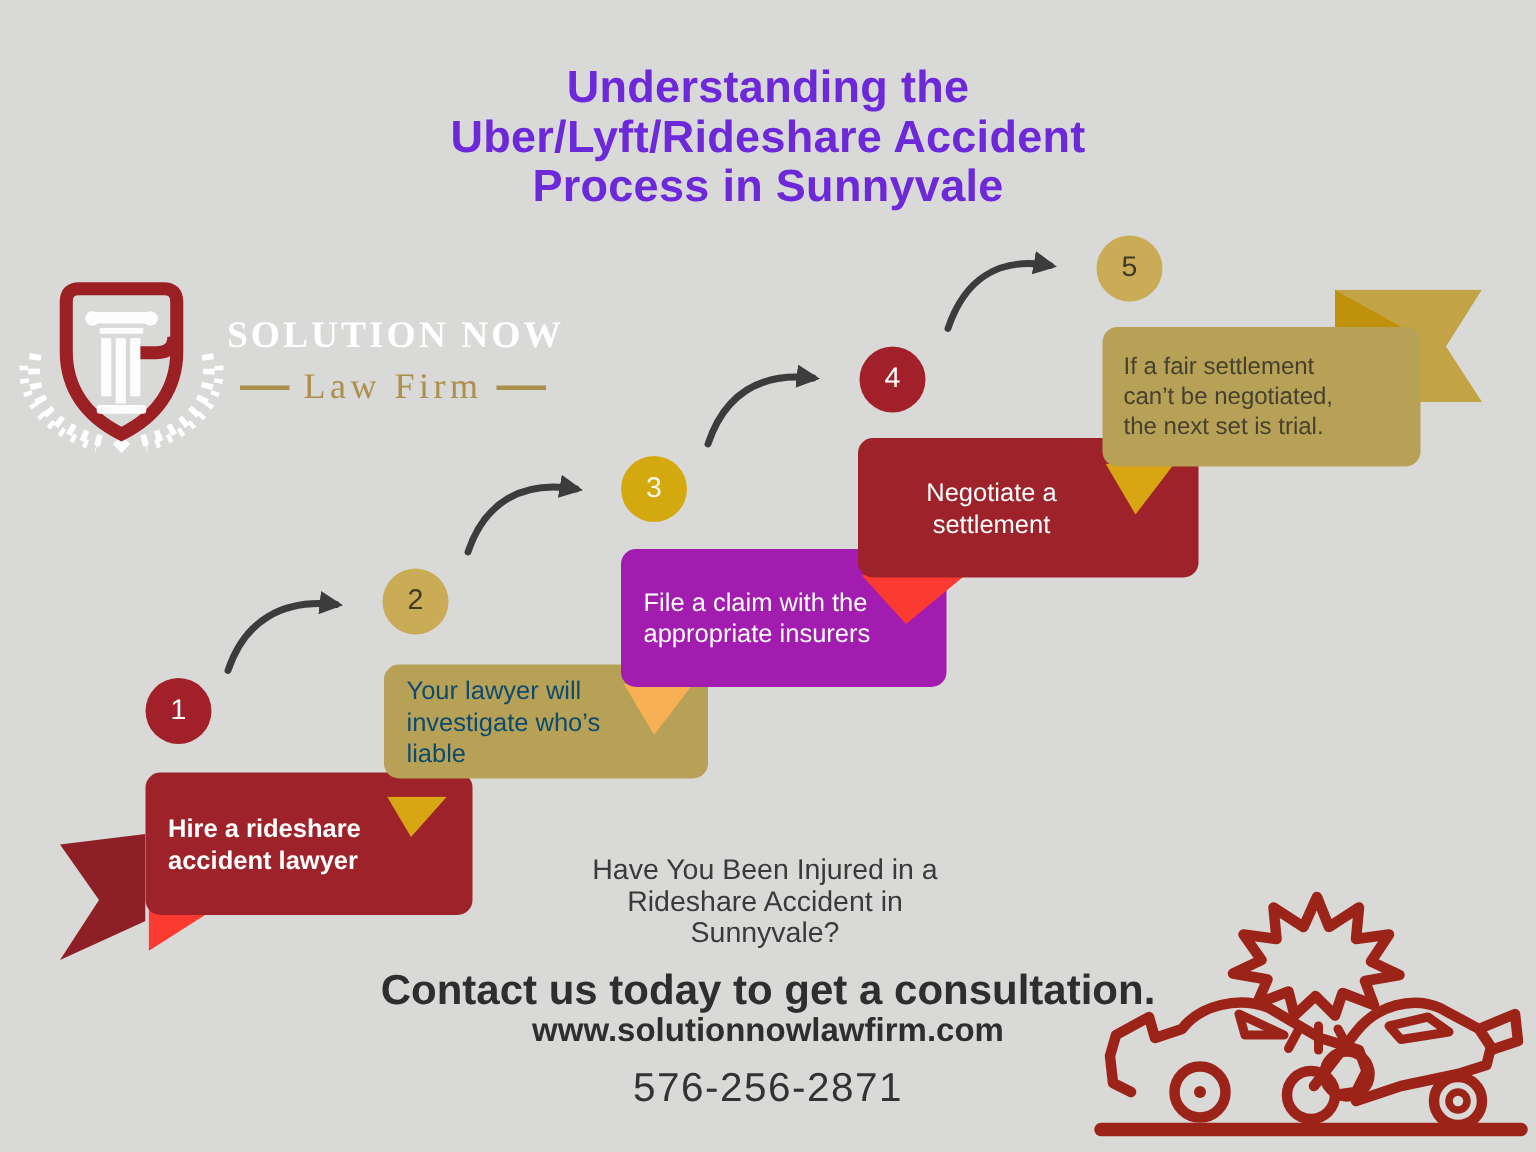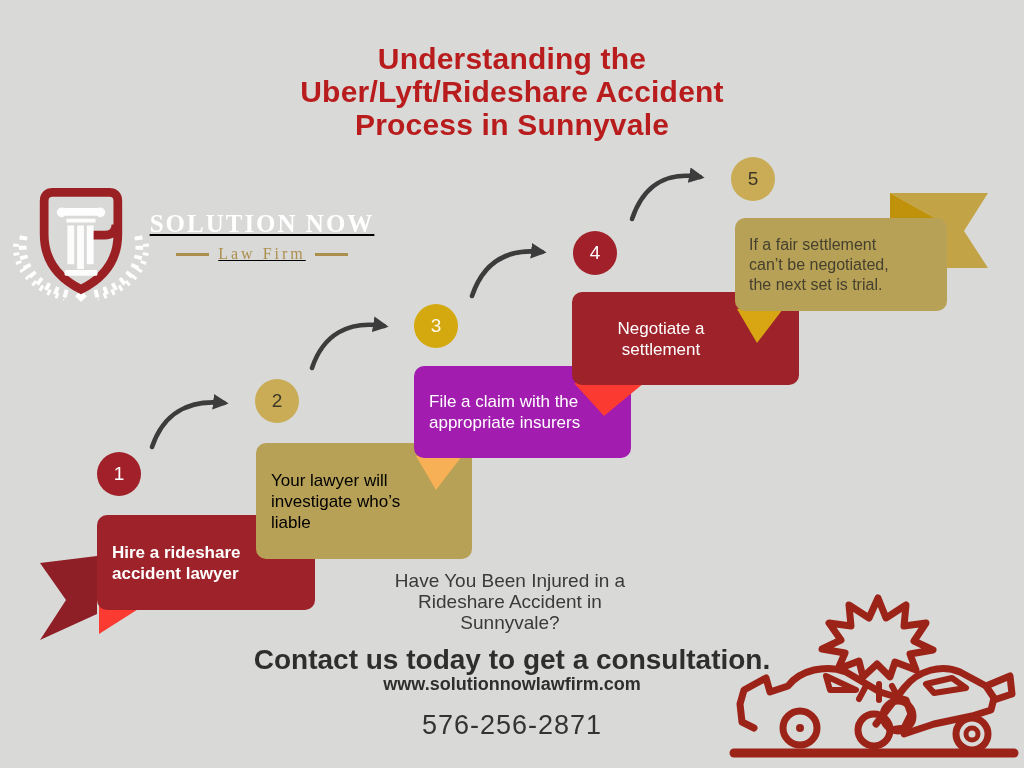--- a/index.html
+++ b/index.html
@@ -6,48 +6,48 @@
   .canvas{
     position:relative;width:1024px;height:768px;overflow:hidden;
     background:#d9d9d7;
     font-family:"Liberation Sans","DejaVu Sans",sans-serif;
   }
   .abs{position:absolute;}
 
   
   .title{
     left:112px;top:42px;width:800px;text-align:center;
-    font-size:30px;line-height:33px;font-weight:700;color:#b91c1c;
+    font-size:30px;line-height:33px;font-weight:700;color:#6d28d9;
     letter-spacing:.2px;
   }
 
   
   .logo-emblem{left:6px;top:176px;width:150px;height:126px;}
-  .logo-text{left:148px;top:210px;width:228px;text-align:center;text-decoration:underline;}
+  .logo-text{left:148px;top:210px;width:228px;text-align:right;}
   .logo-name{
     font-family:"Liberation Serif","DejaVu Serif",serif;
     font-weight:700;font-size:25px;letter-spacing:2px;color:#ffffff;
     white-space:nowrap;
   }
   .logo-sub{display:flex;align-items:center;justify-content:center;gap:9px;margin-top:7px;}
   .logo-sub .dash{width:33px;height:3px;background:#ad8f4d;}
   .logo-sub .sub-label{
     font-family:"Liberation Serif","DejaVu Serif",serif;
-    font-size:16px;color:#ad8f4d;letter-spacing:3px;white-space:nowrap;
+    font-size:24px;color:#ad8f4d;letter-spacing:3px;white-space:nowrap;
   }
 
   
   .step-box{
     border-radius:10px;display:flex;align-items:center;
     font-size:17px;line-height:21px;
   }
   .step-box .lbl{display:block;}
   .box1{left:97px;top:515px;width:203px;height:95px;background:#9d222a;color:#ffffff;font-weight:700;z-index:10;padding-left:15px;}
   .box1 .lbl{width:155px;}
-  .box2{left:256px;top:443px;width:201px;height:116px;background:#b7a156;color:#000000;z-index:20;padding-left:15px;}
+  .box2{left:256px;top:443px;width:201px;height:76px;background:#b7a156;color:#0c4a6e;z-index:20;padding-left:15px;}
   .box2 .lbl{width:162px;}
   .box3{left:414px;top:366px;width:202px;height:92px;background:#a21caf;color:#ffffff;z-index:30;padding-left:15px;}
   .box3 .lbl{width:158px;}
   .box4{left:572px;top:292px;width:203px;height:93px;background:#9d222a;color:#ffffff;z-index:40;padding-left:24px;text-align:center;}
   .box4 .lbl{width:130px;}
   .box5{left:735px;top:218px;width:198px;height:93px;background:#b7a156;color:#46412e;z-index:50;padding-left:14px;font-size:16px;line-height:20px;}
   .box5 .lbl{width:152px;}
 
   
   .fold{pointer-events:none;}
@@ -82,21 +82,21 @@
 
   
   .arrows{left:0;top:0;width:1024px;height:768px;z-index:60;pointer-events:none;}
 
   
   .question{left:385px;top:570px;width:250px;text-align:center;
     font-size:19px;line-height:21px;color:#3a3a3a;}
   .cta{left:212px;top:646px;width:600px;text-align:center;
     font-size:28px;line-height:27px;font-weight:700;color:#2e2e2e;}
   .website{left:212px;top:674px;width:600px;text-align:center;
-    font-size:18px;font-weight:700;color:#2e2e2e;}
+    font-size:22px;font-weight:700;color:#2e2e2e;}
   .phone{left:262px;top:710px;width:500px;text-align:center;
     font-size:27px;color:#333333;letter-spacing:1px;}
 
   .car-icon{left:728px;top:592px;width:292px;height:168px;}
 </style>
 </head>
 <body>
 
 <div class="canvas">
 

